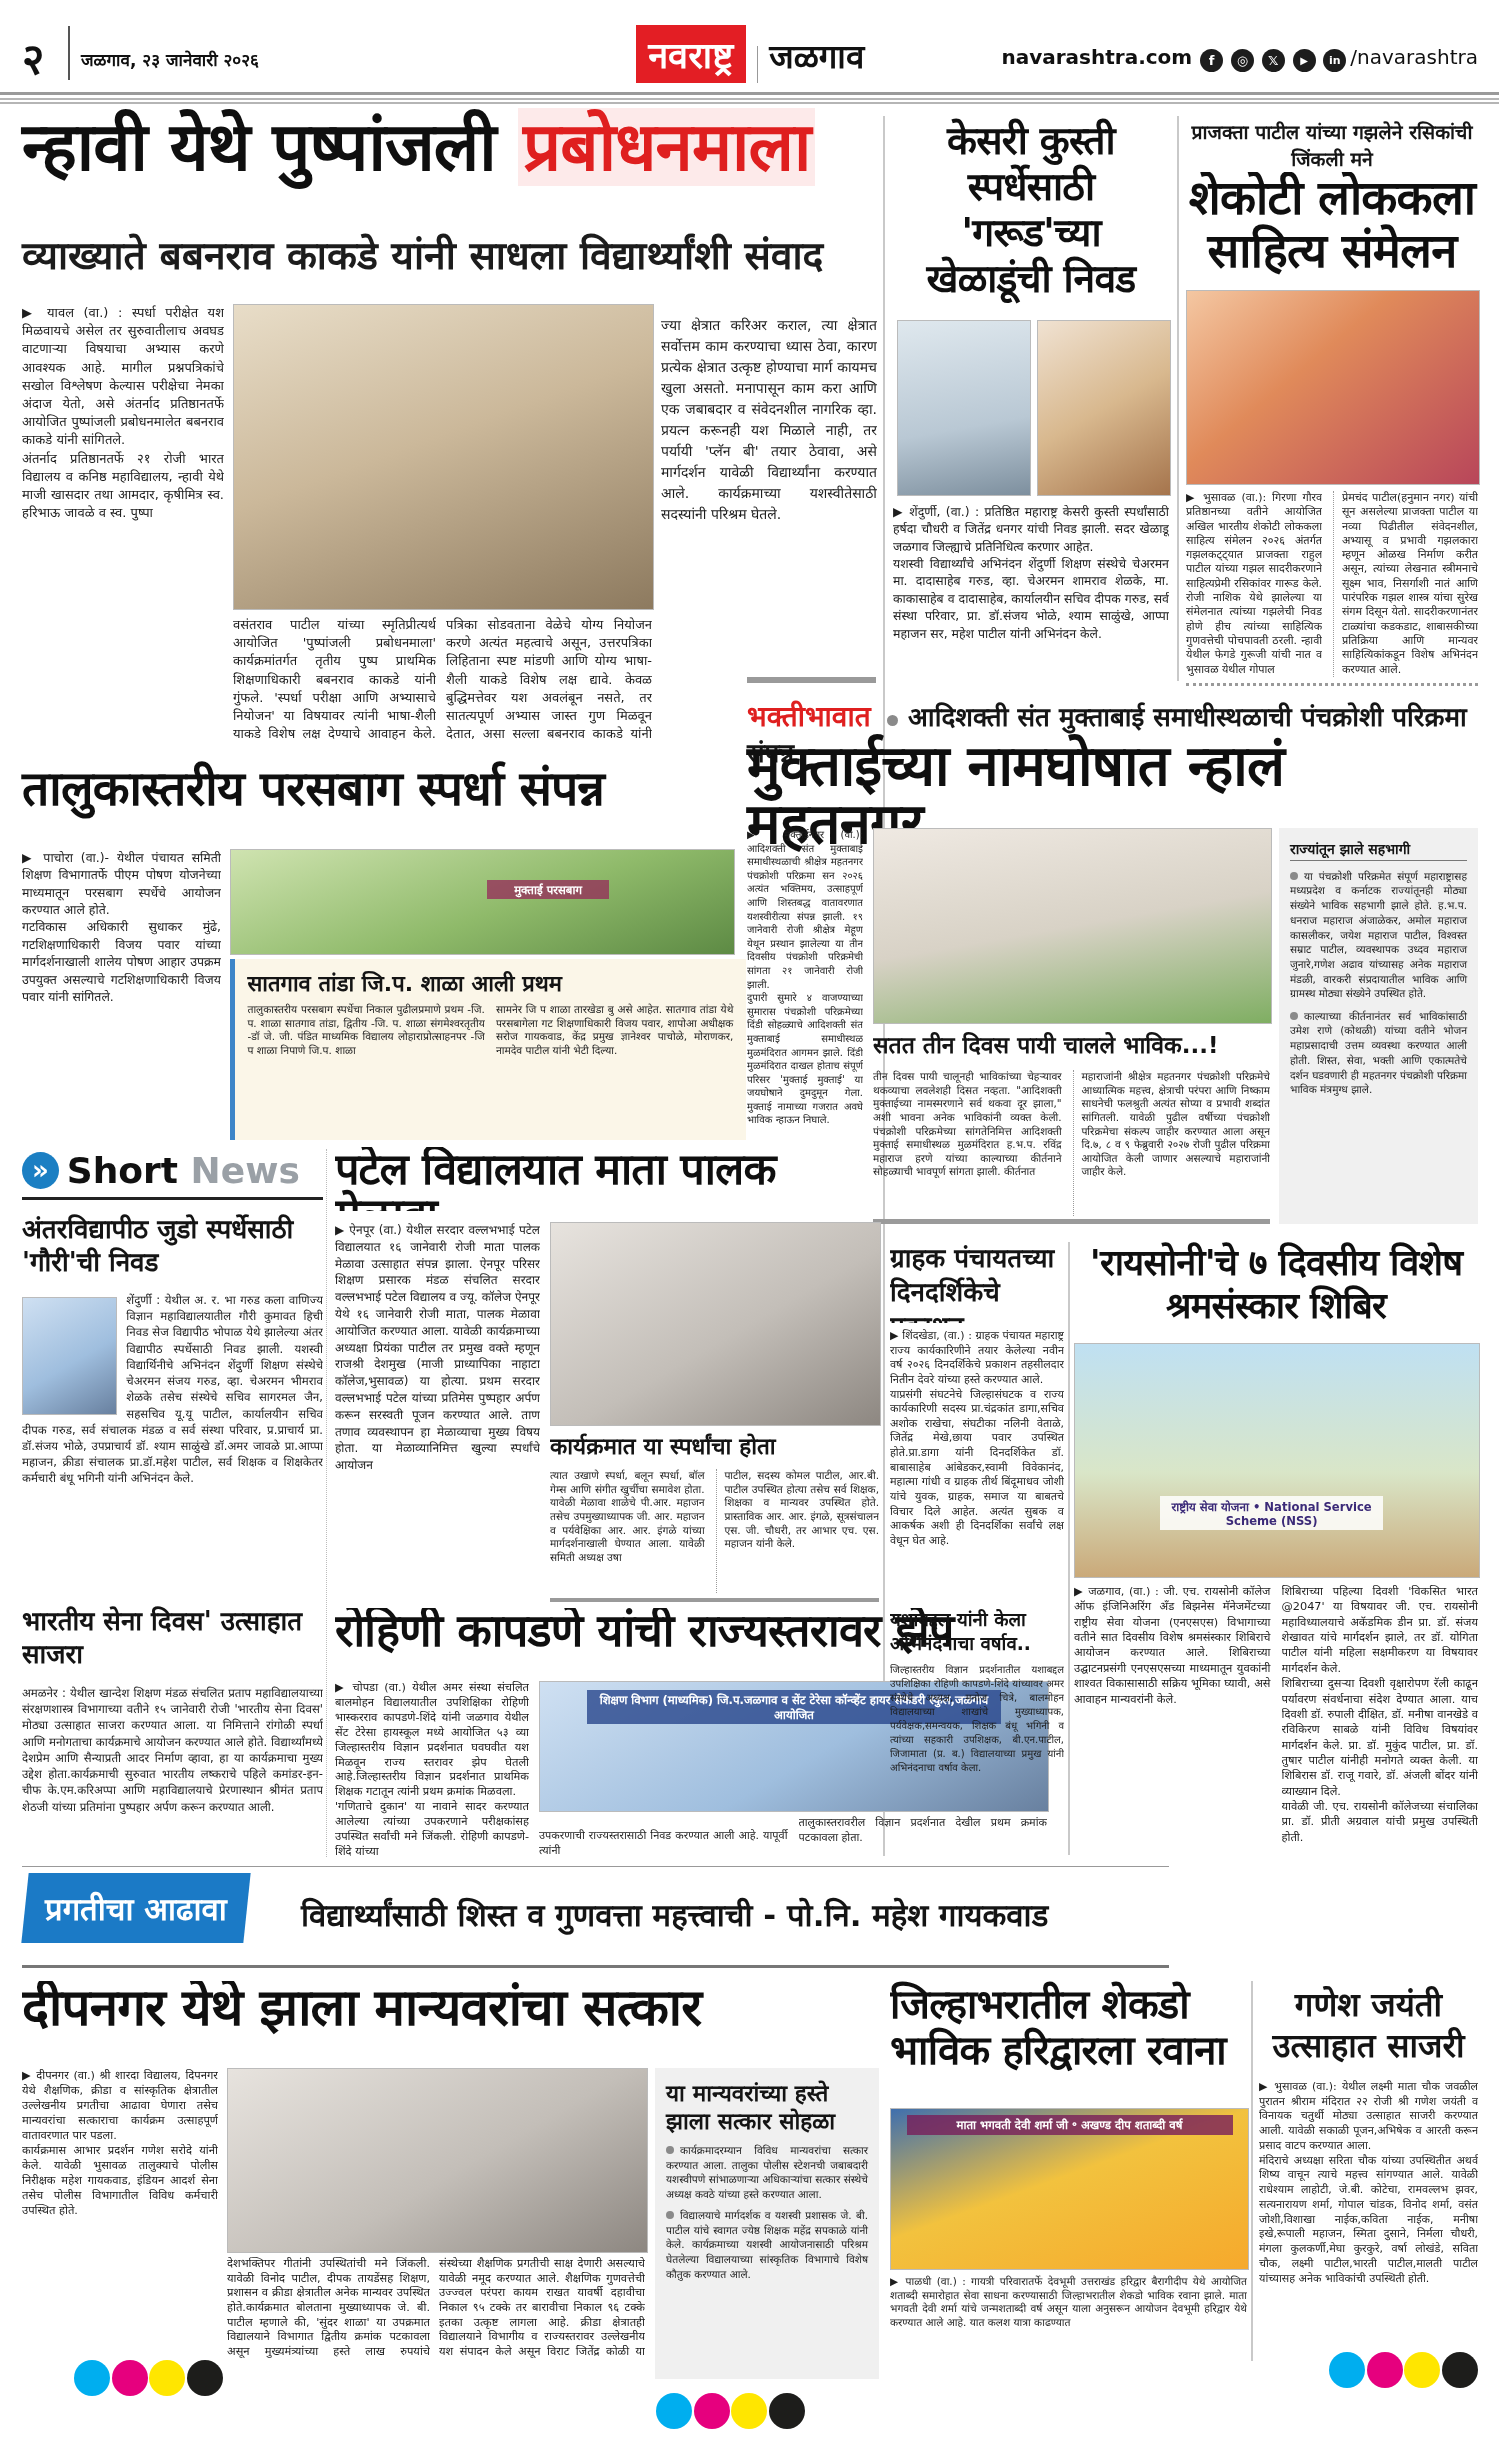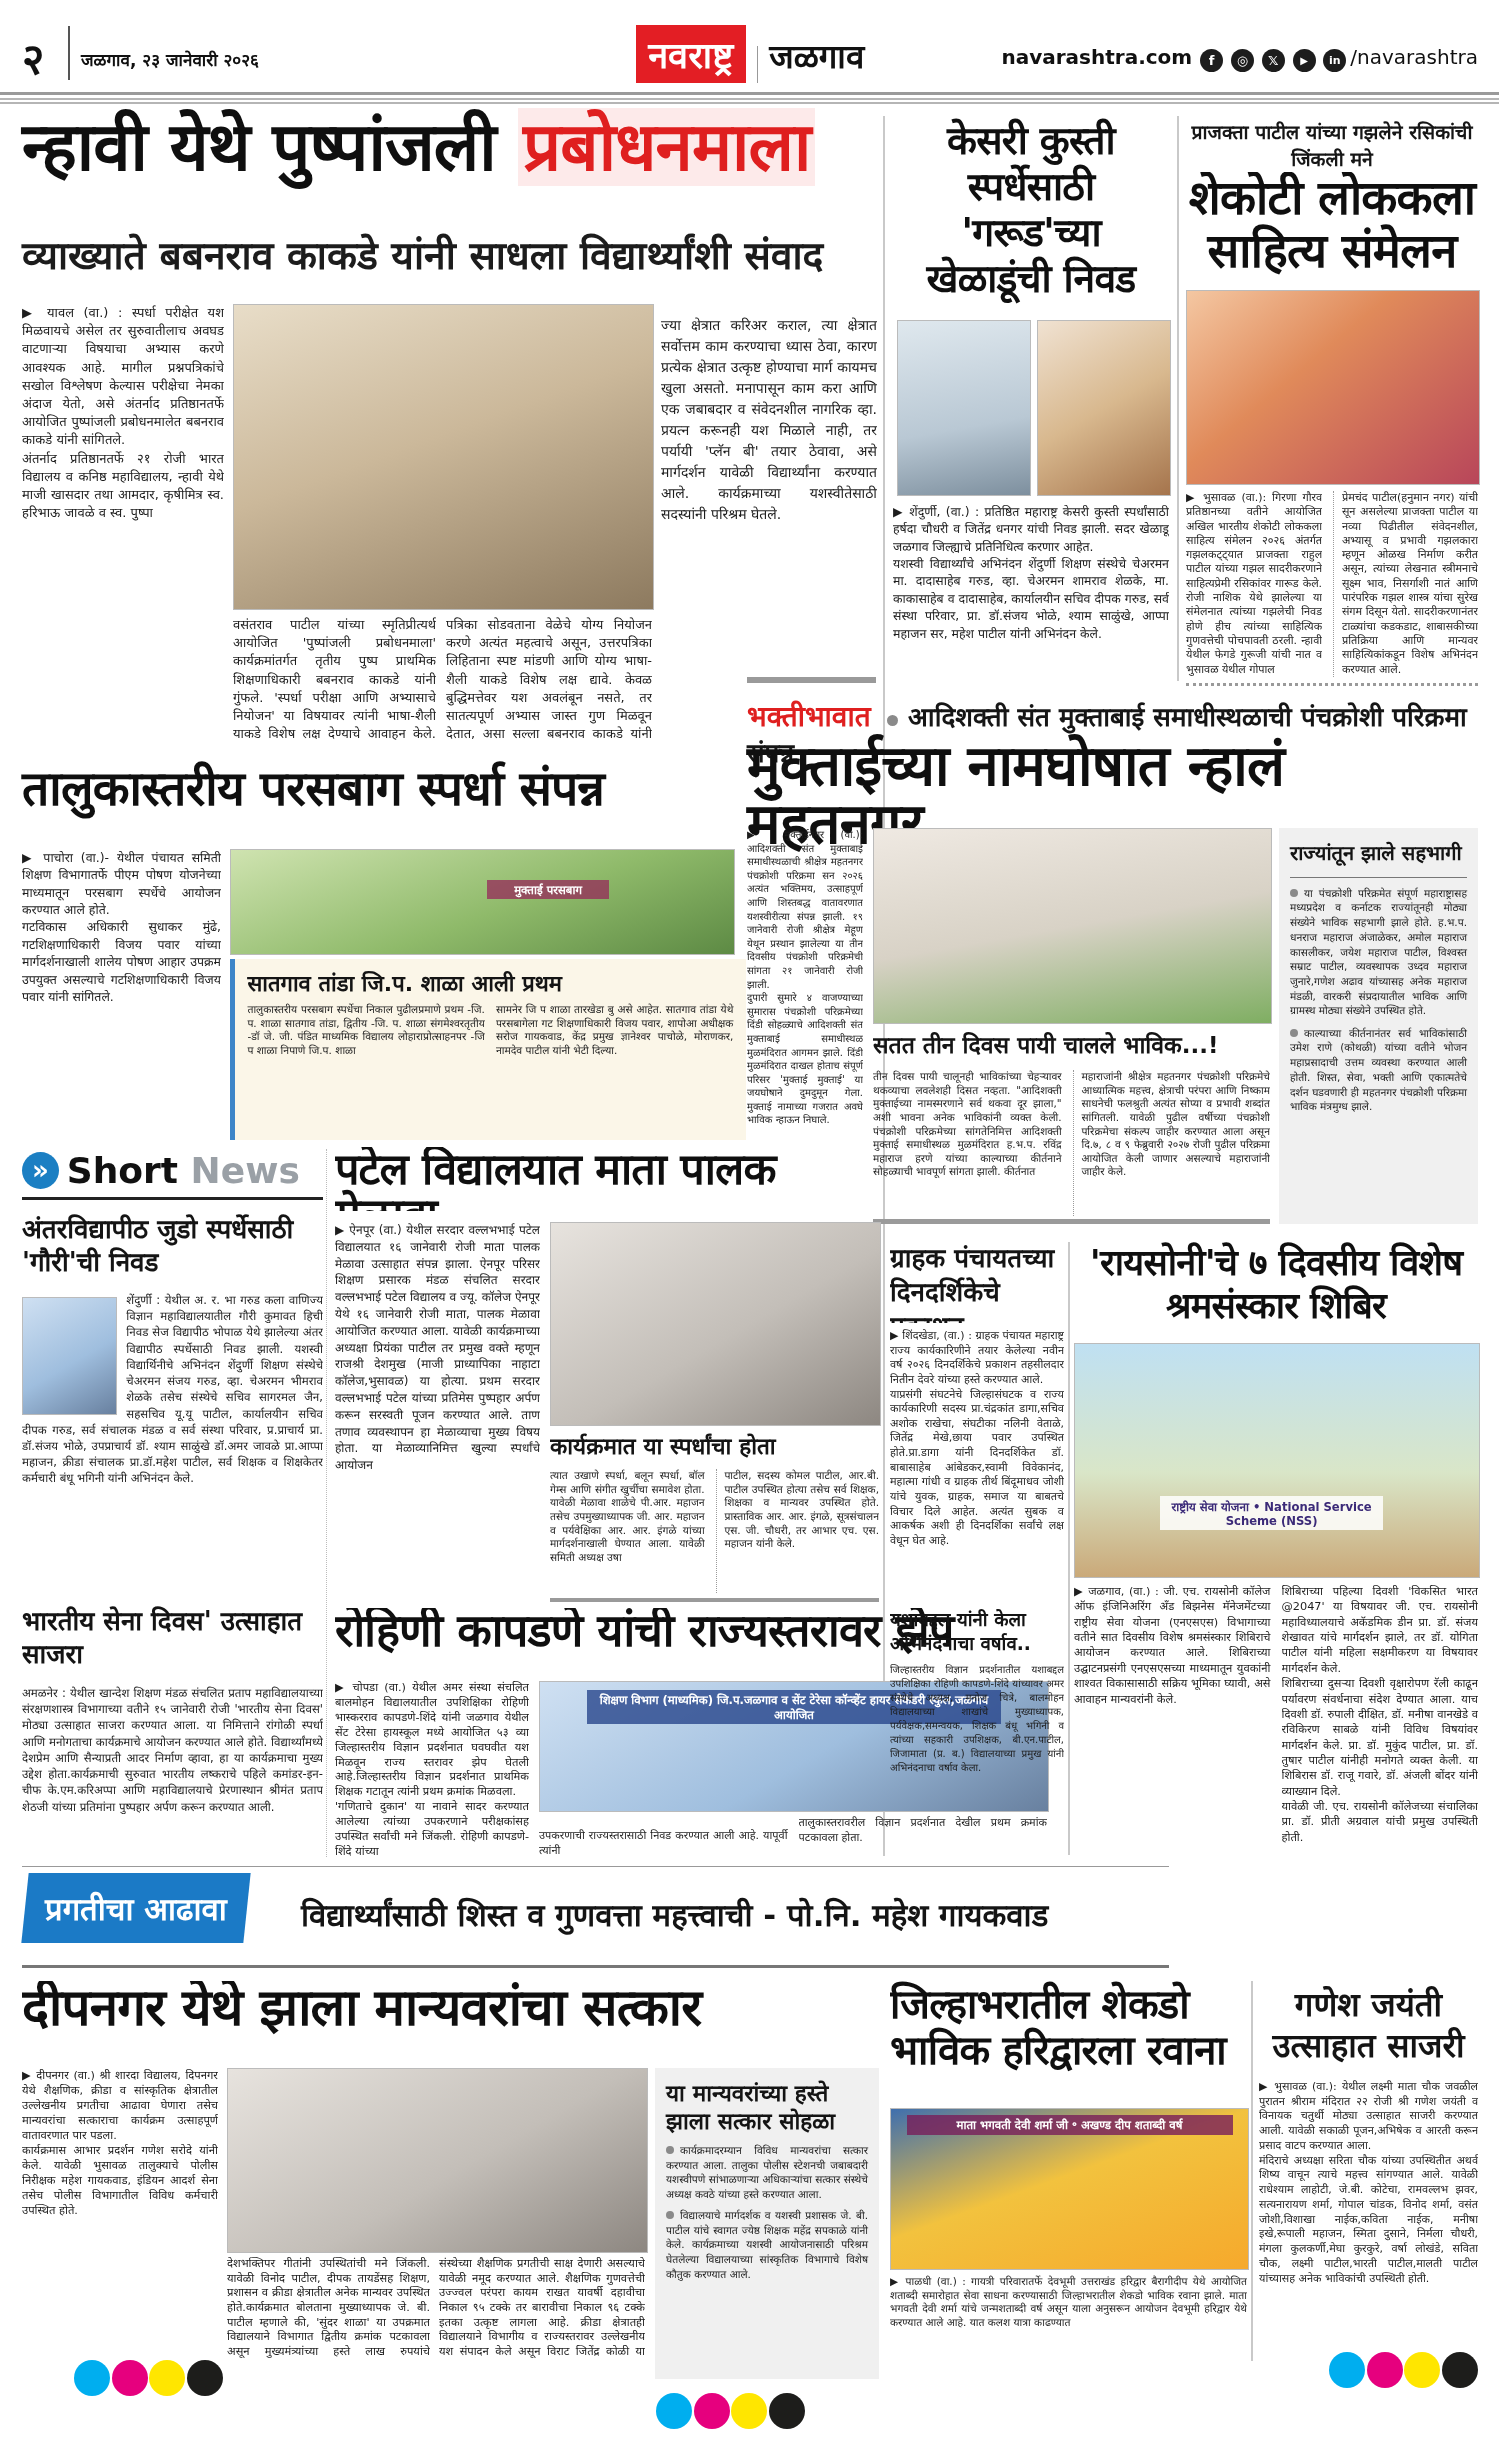--- a/index.html
+++ b/index.html
@@ -144,21 +144,21 @@
 दुपारी सुमारे ४ वाजण्याच्या सुमारास पंचक्रोशी परिक्रमेच्या दिंडी सोहळ्याचे आदिशक्ती संत मुक्ताबाई समाधीस्थळ मुळमंदिरात आगमन झाले. दिंडी मुळमंदिरात दाखल होताच संपूर्ण परिसर 'मुक्ताई मुक्ताई' या जयघोषाने दुमदुमून गेला. मुक्ताई नामाच्या गजरात अवघे भाविक न्हाऊन निघाले.</div>
     <div class="ph ph-crowd" style="left:873px;top:828px;width:397px;height:194px;"></div>
     <div class="abs subhead clip" style="left:873px;top:1028px;width:397px;height:36px;font-size:23px;">सतत तीन दिवस पायी चालले भाविक...!</div>
     <div class="abs twocol" style="left:873px;top:1070px;width:397px;height:146px;">
       <div class="bodytxt just clip" style="font-size:10.5px;line-height:1.3;">तीन दिवस पायी चालूनही भाविकांच्या चेहऱ्यावर थकव्याचा लवलेशही दिसत नव्हता. "आदिशक्ती मुक्ताईच्या नामस्मरणाने सर्व थकवा दूर झाला," अशी भावना अनेक भाविकांनी व्यक्त केली. पंचक्रोशी परिक्रमेच्या सांगतेनिमित्त आदिशक्ती मुक्ताई समाधीस्थळ मुळमंदिरात ह.भ.प. रविंद्र महाराज हरणे यांच्या काल्याच्या कीर्तनाने सोहळ्याची भावपूर्ण सांगता झाली. कीर्तनात</div>
       <div class="bodytxt just clip dotdiv" style="font-size:10.5px;line-height:1.3;padding-left:7.8px;">महाराजांनी श्रीक्षेत्र महतनगर पंचक्रोशी परिक्रमेचे आध्यात्मिक महत्त्व, क्षेत्राची परंपरा आणि निष्काम साधनेची फलश्रुती अत्यंत सोप्या व प्रभावी शब्दांत सांगितली. यावेळी पुढील वर्षीच्या पंचक्रोशी परिक्रमेचा संकल्प जाहीर करण्यात आला असून दि.७, ८ व ९ फेब्रुवारी २०२७ रोजी पुढील परिक्रमा आयोजित केली जाणार असल्याचे महाराजांनी जाहीर केले.</div>
     </div>
     <div class="abs graybar" style="left:873px;top:1219px;width:397px;height:4.7px;"></div>
 
     <div class="abs box-gray clip" style="left:1279px;top:828px;width:177px;height:374px;">
-      <div class="boxh" style="font-size:20px;border-bottom:1.6px solid #777;padding-bottom:11px;">राज्यांतून झाले सहभागी</div>
+      <div class="boxh" style="font-size:14px;border-bottom:1.6px solid #777;padding-bottom:2px;">राज्यांतून झाले सहभागी</div>
       <div class="bodytxt just" style="font-size:10.5px;margin-top:7.8px;"><span class="bullet-dot" style="width:7.8px;height:7.8px;"></span><span>या पंचक्रोशी परिक्रमेत संपूर्ण महाराष्ट्रासह मध्यप्रदेश व कर्नाटक राज्यांतूनही मोठ्या संख्येने भाविक सहभागी झाले होते. ह.भ.प. धनराज महाराज अंजाळेकर, अमोल महाराज कासलीकर, जयेश महाराज पाटील, विश्वस्त सम्राट पाटील, व्यवस्थापक उध्दव महाराज जुनारे,गणेश अढाव यांच्यासह अनेक महाराज मंडळी, वारकरी संप्रदायातील भाविक आणि ग्रामस्थ मोठ्या संख्येने उपस्थित होते.</span></div>
       <div class="bodytxt just" style="font-size:10.5px;margin-top:7.8px;"><span class="bullet-dot" style="width:7.8px;height:7.8px;"></span><span>काल्याच्या कीर्तनानंतर सर्व भाविकांसाठी उमेश राणे (कोथळी) यांच्या वतीने भोजन महाप्रसादाची उत्तम व्यवस्था करण्यात आली होती. शिस्त, सेवा, भक्ती आणि एकात्मतेचे दर्शन घडवणारी ही महतनगर पंचक्रोशी परिक्रमा भाविक मंत्रमुग्ध झाले.</span></div>
     </div>
   </section>
 
   <section>
     <div class="abs h-xxl" style="left:22px;top:764px;width:711px;font-size:48px;">तालुकास्तरीय परसबाग स्पर्धा संपन्न</div>
     <div class="abs bodytxt just pre clip" style="left:22px;top:849px;width:199px;height:284px;font-size:12.4px;">▶ पाचोरा (वा.)- येथील पंचायत समिती शिक्षण विभागातर्फे पीएम पोषण योजनेच्या माध्यमातून परसबाग स्पर्धेचे आयोजन करण्यात आले होते.
 गटविकास अधिकारी सुधाकर मुंढे, गटशिक्षणाधिकारी विजय पवार यांच्या मार्गदर्शनाखाली शालेय पोषण आहार उपक्रम उपयुक्त असल्याचे गटशिक्षणाधिकारी विजय पवार यांनी सांगितले.</div>
     <div class="ph ph-green" style="left:230px;top:849px;width:503px;height:104px;">

